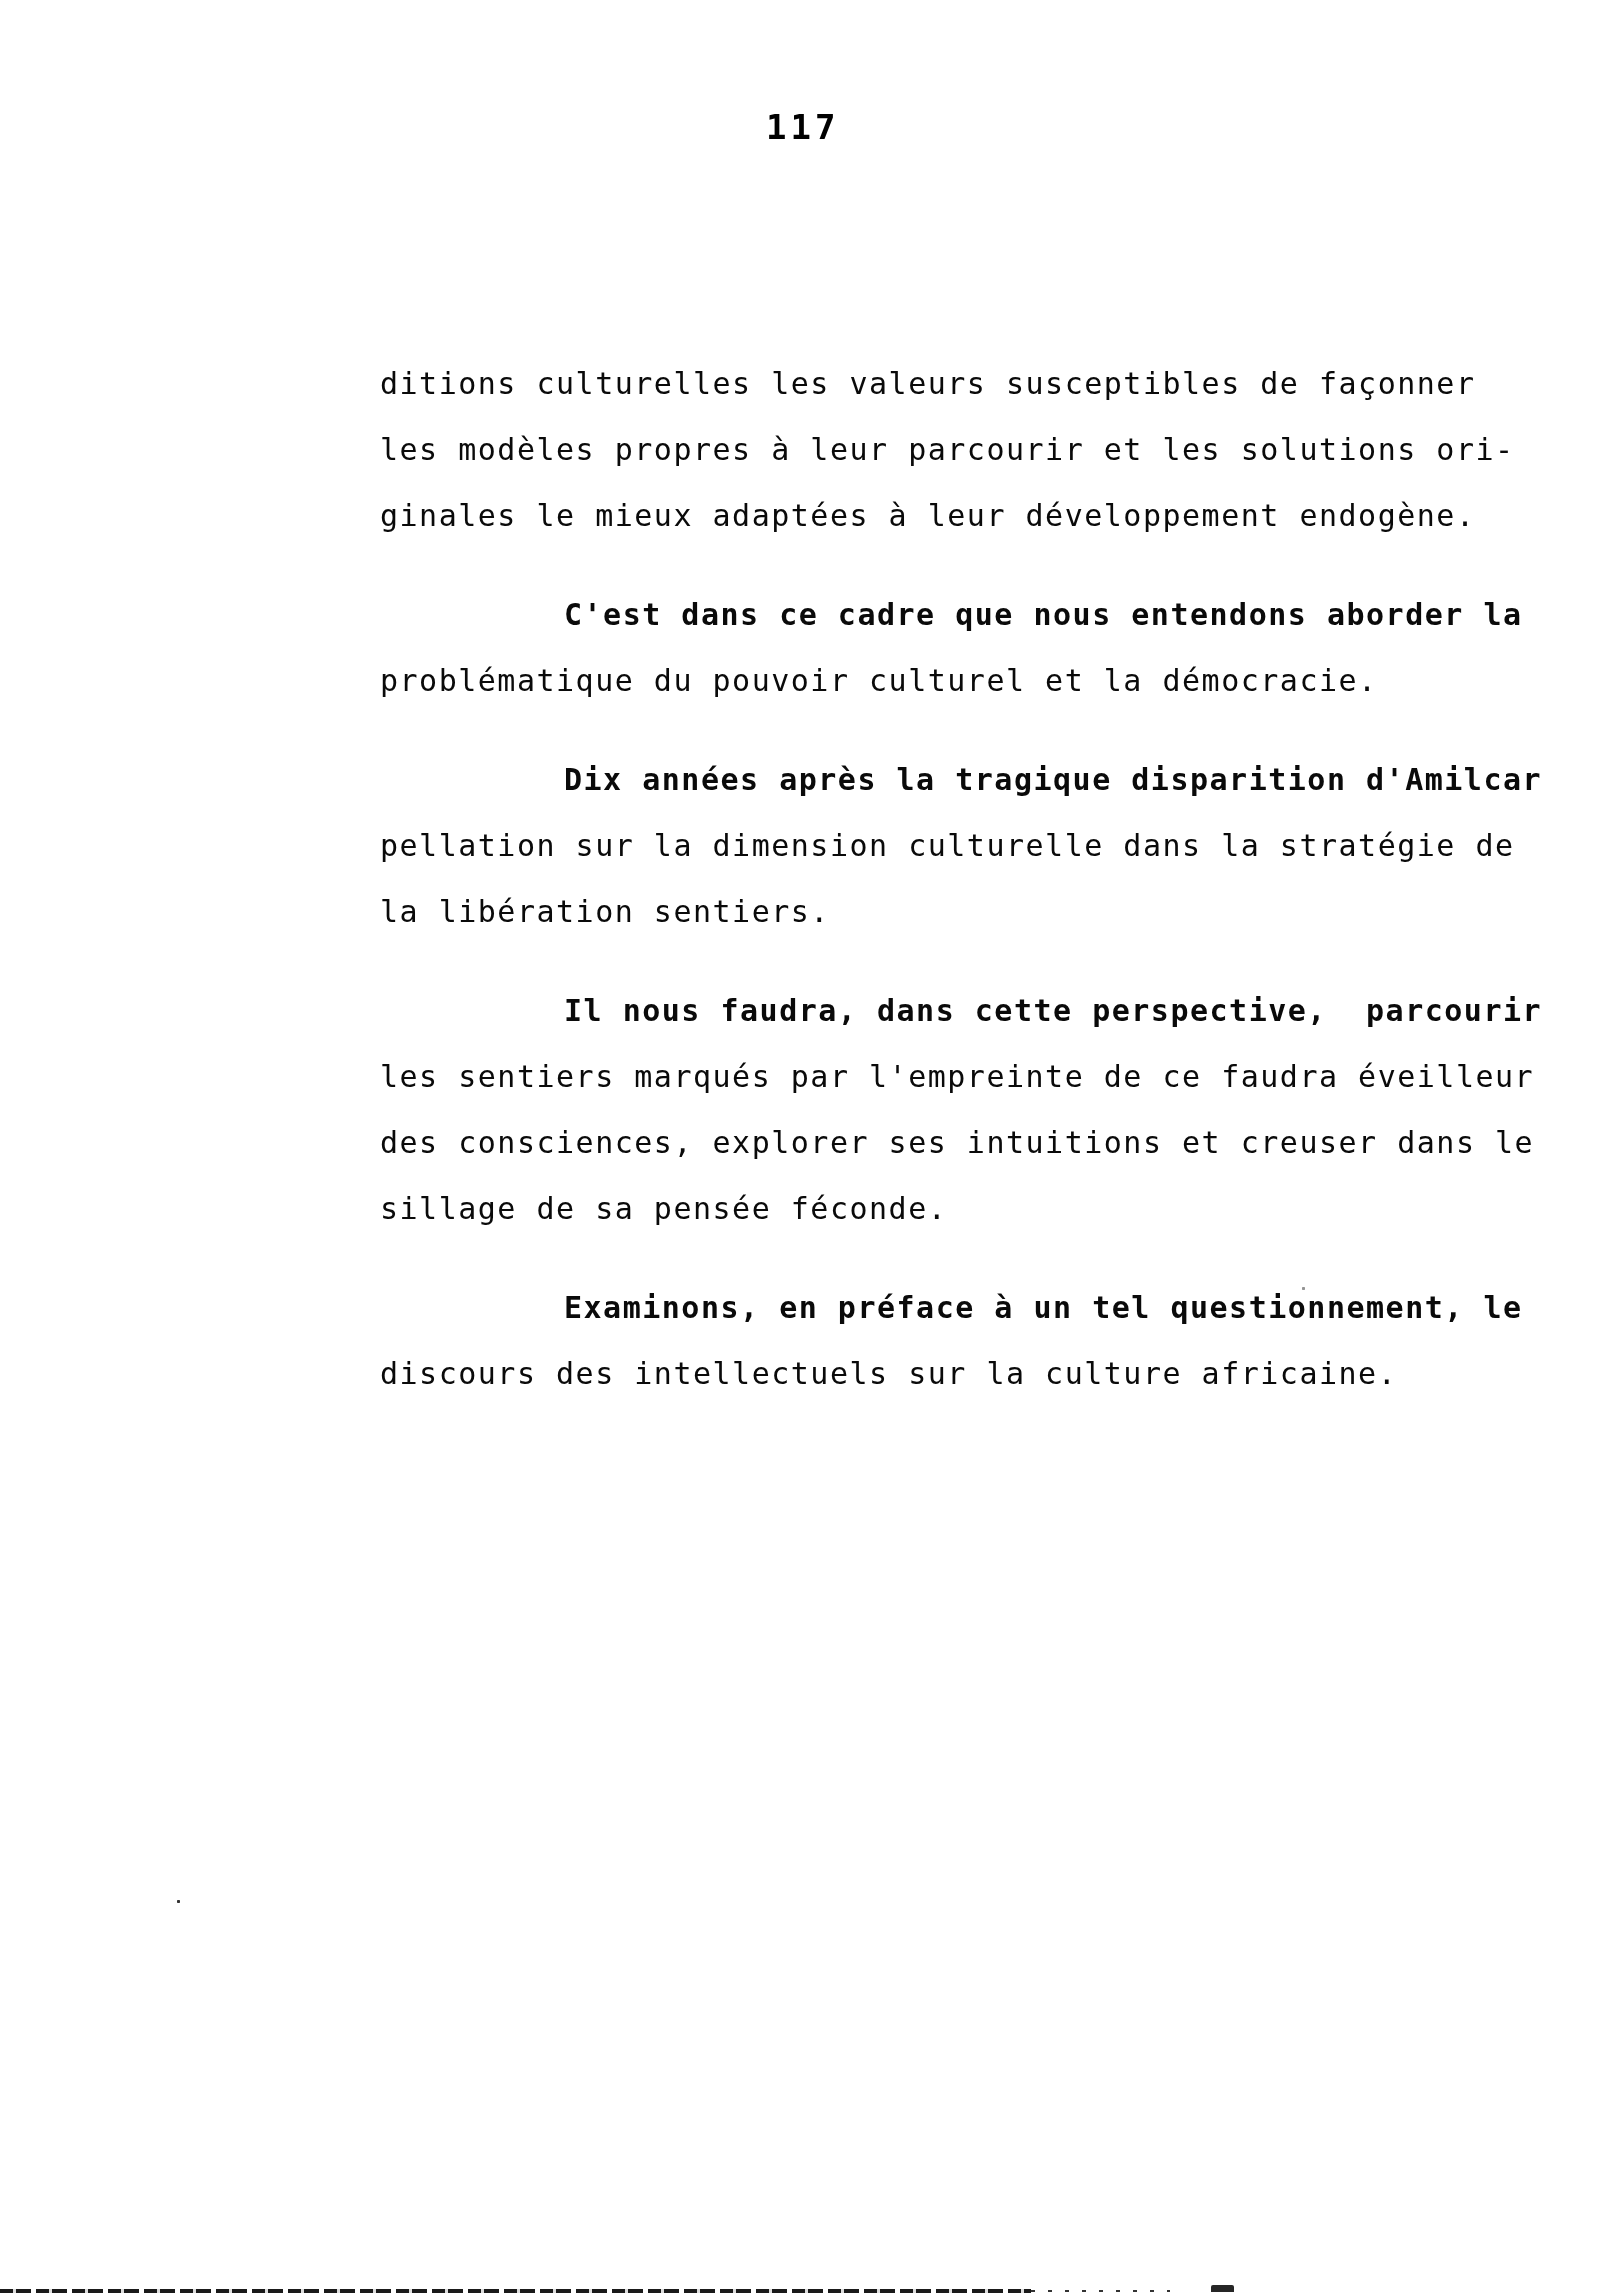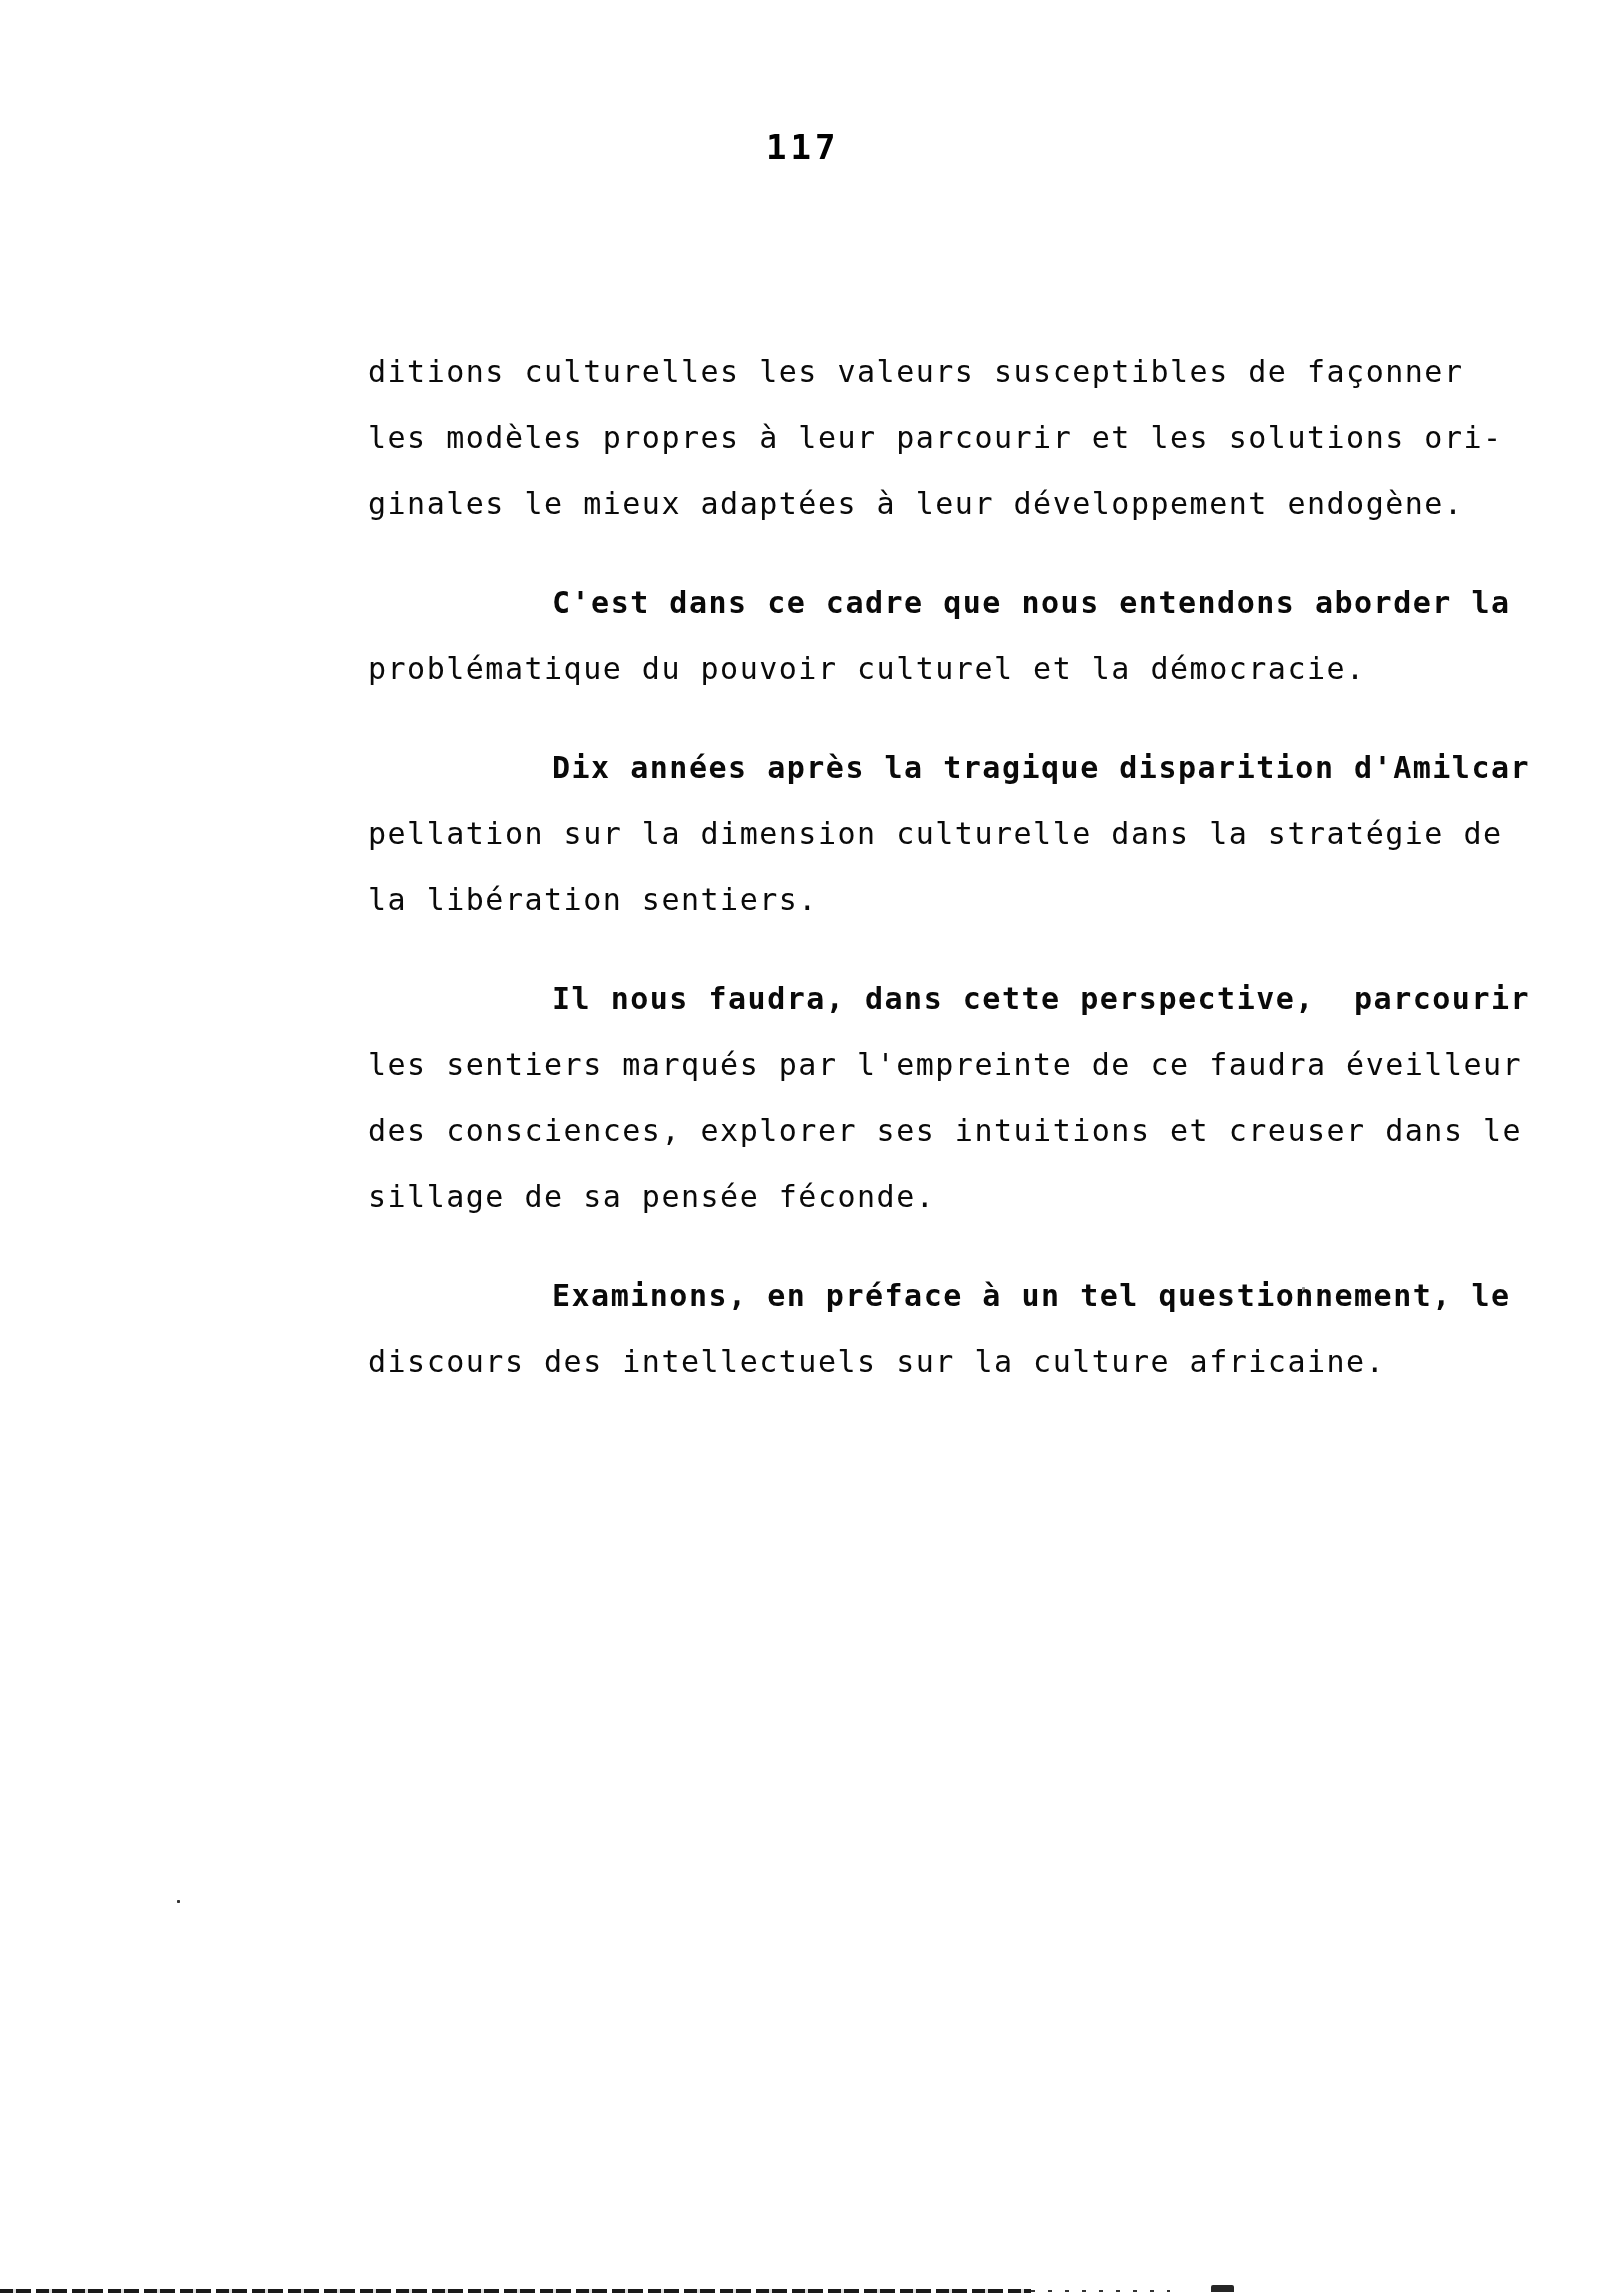--- a/index.html
+++ b/index.html
@@ -17,30 +17,29 @@
     color: #000000;
   }
   .page-number {
     position: absolute;
     left: 766px;
     top: 107px;
     font-size: 34px;
     font-weight: bold;
     letter-spacing: 4px;
     color: #000000;
-    margin-top: 20px;
   }
   .page-body {
     position: absolute;
     left: 368px;
     top: 339px;
     width: 1190px;
   }
   .paragraph {
-    margin: 0;
+    margin: 12px;
   }
   .paragraph + .paragraph {
     margin-top: 33px;
   }
   .line {
     font-size: 30px;
     line-height: 66px;
     letter-spacing: 1.5px;
     white-space: pre;
     color: #0a0a0a;

